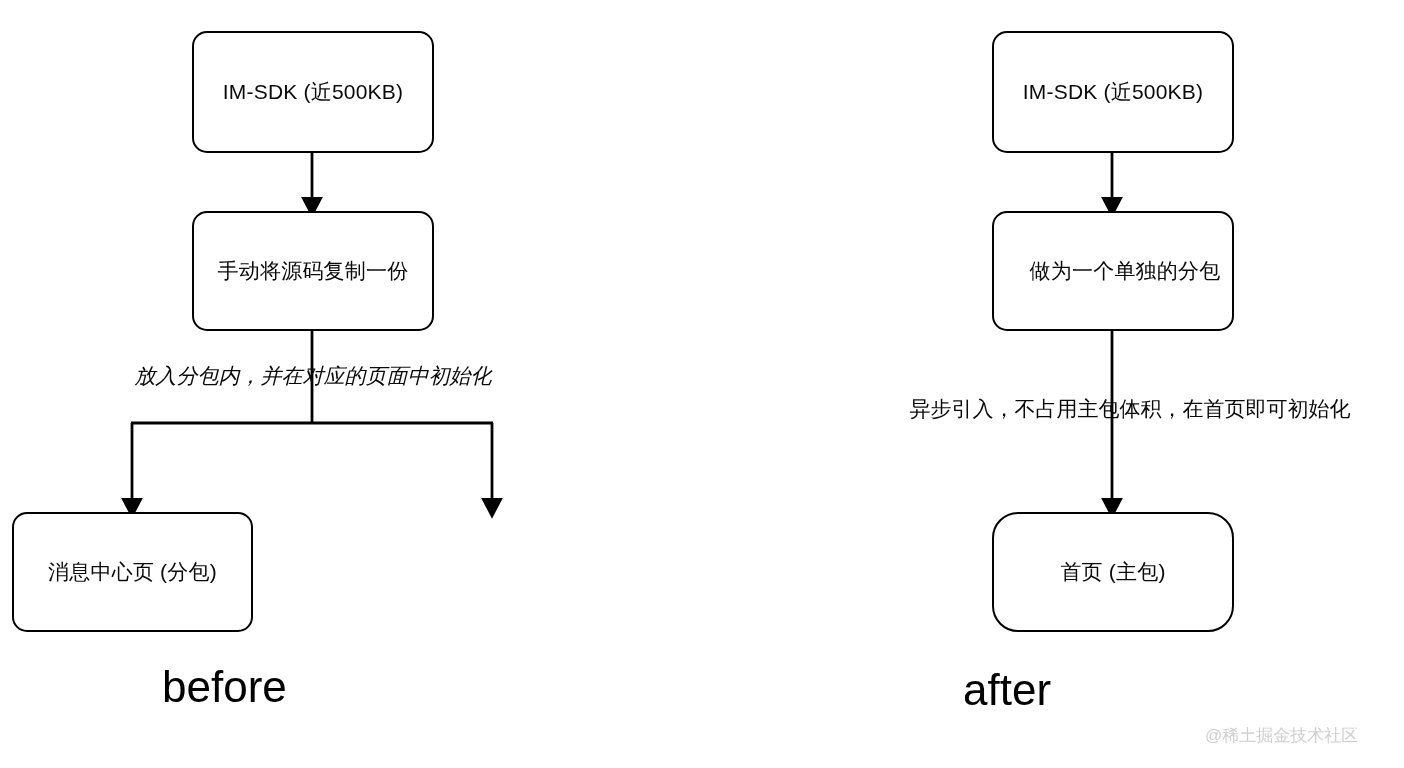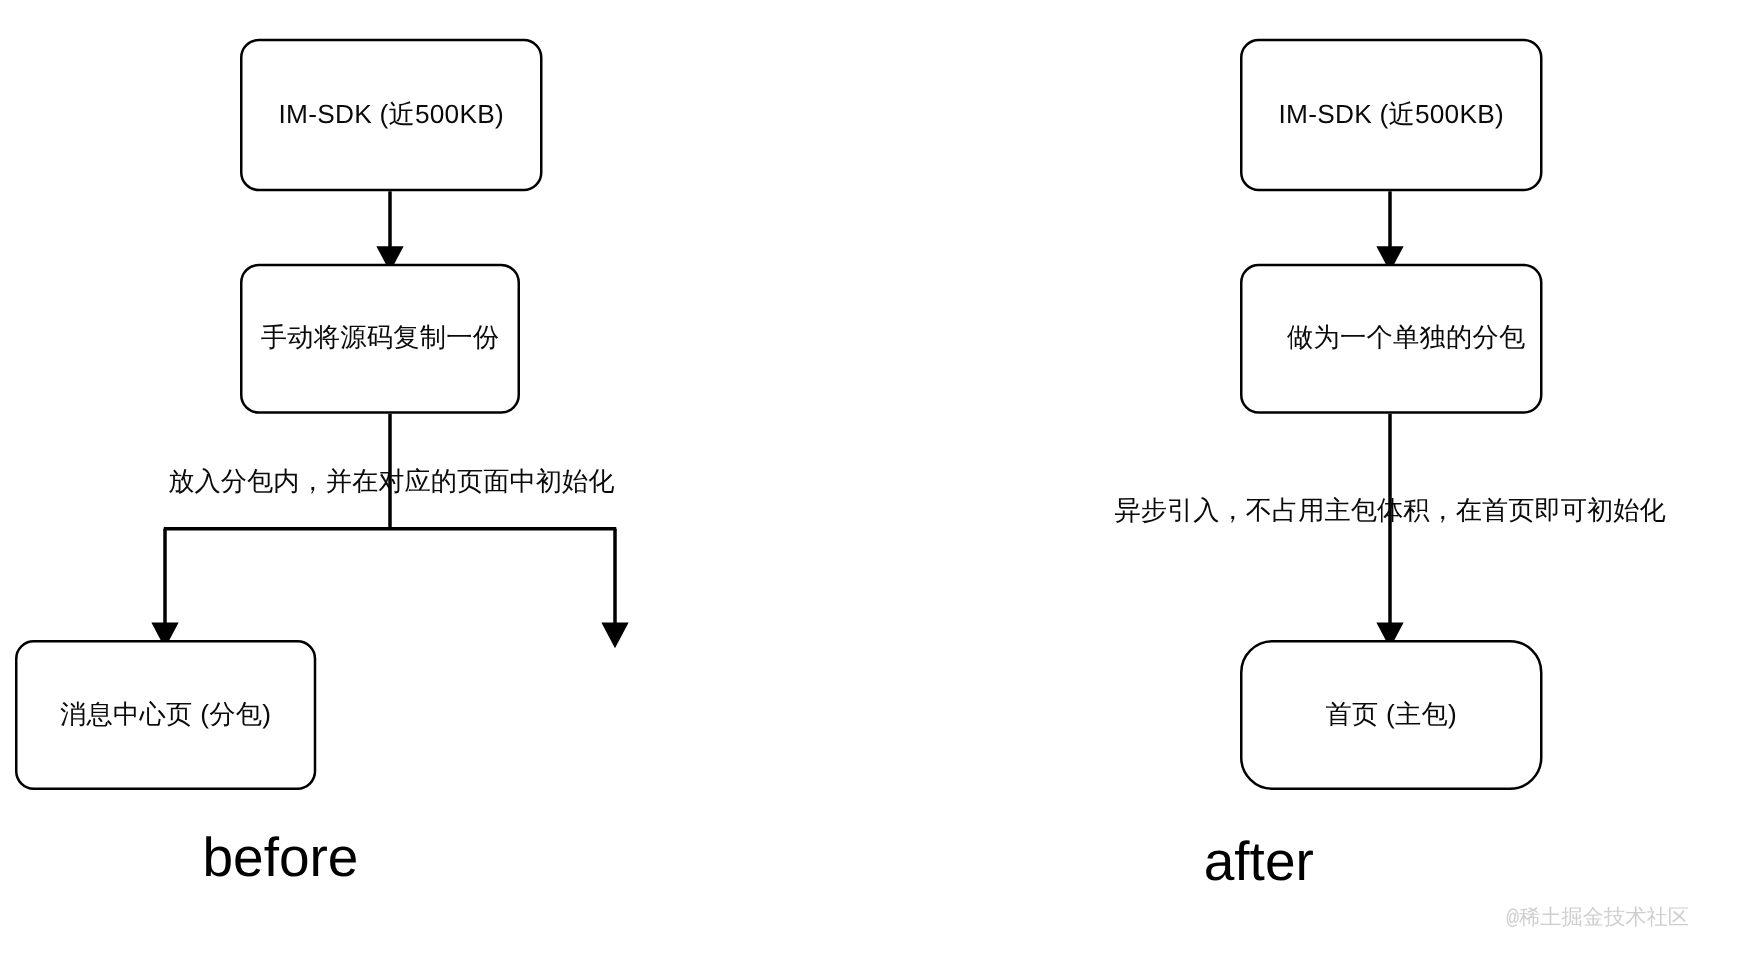--- a/index.html
+++ b/index.html
@@ -52,21 +52,20 @@
     white-space: nowrap;
     color: #000000;
     text-align: left;
   }
   .watermark {
     position: absolute;
     font-size: 17px;
     line-height: 1;
     white-space: nowrap;
     color: #cfcfcf;
-    font-family: Liberation Mono, monospace;
   }
   svg.links {
     position: absolute;
     left: 0;
     top: 0;
     width: 1404px;
     height: 768px;
     pointer-events: none;
   }
 </style>
@@ -94,46 +93,46 @@
 
     <line x1="1112" y1="153" x2="1112" y2="207" stroke="#000000" stroke-width="2.8" marker-end="url(#arrowhead)"></line>
 
     <line x1="1112" y1="331" x2="1112" y2="508" stroke="#000000" stroke-width="2.8" marker-end="url(#arrowhead)"></line>
   </svg>
 
   <div class="node" style="left:192px; top:31px; width:242px; height:122px;">
     <span>IM-SDK (近500KB)</span>
   </div>
 
-  <div class="node" style="left:192px; top:211px; width:224px; height:120px;justify-content:center;">
+  <div class="node" style="left:192px; top:211px; width:242px; height:120px;justify-content:center;">
     <span>手动将源码复制一份</span>
   </div>
 
-  <div class="edge-label" style="left:110px; top:373px; width:406px;">
+  <div class="edge-label" style="left:110px; top:363px; width:406px;font-style:italic;">
     <span>放入分包内，并在对应的页面中初始化</span>
   </div>
 
   <div class="node" style="left:12px; top:512px; width:241px; height:120px;">
     <span>消息中心页 (分包)</span>
   </div>
 
 
   <div class="caption" style="left:162px; top:665px; width:300px;">
     <span>before</span>
   </div>
 
   <div class="node" style="left:992px; top:31px; width:242px; height:122px;">
     <span>IM-SDK (近500KB)</span>
   </div>
 
   <div class="node" style="left:992px; top:211px; width:242px; height:120px;padding-left:24px;">
     <span>做为一个单独的分包</span>
   </div>
 
-  <div class="edge-label" style="left:842px; top:396px; width:540px;">
+  <div class="edge-label" style="left:860px; top:396px; width:540px;">
     <span>异步引入，不占用主包体积，在首页即可初始化</span>
   </div>
 
   <div class="node" style="left:992px; top:512px; width:242px; height:120px;border-radius:26px;">
     <span>首页 (主包)</span>
   </div>
 
   <div class="caption" style="left:963px; top:668px; width:300px;">
     <span>after</span>
   </div>

